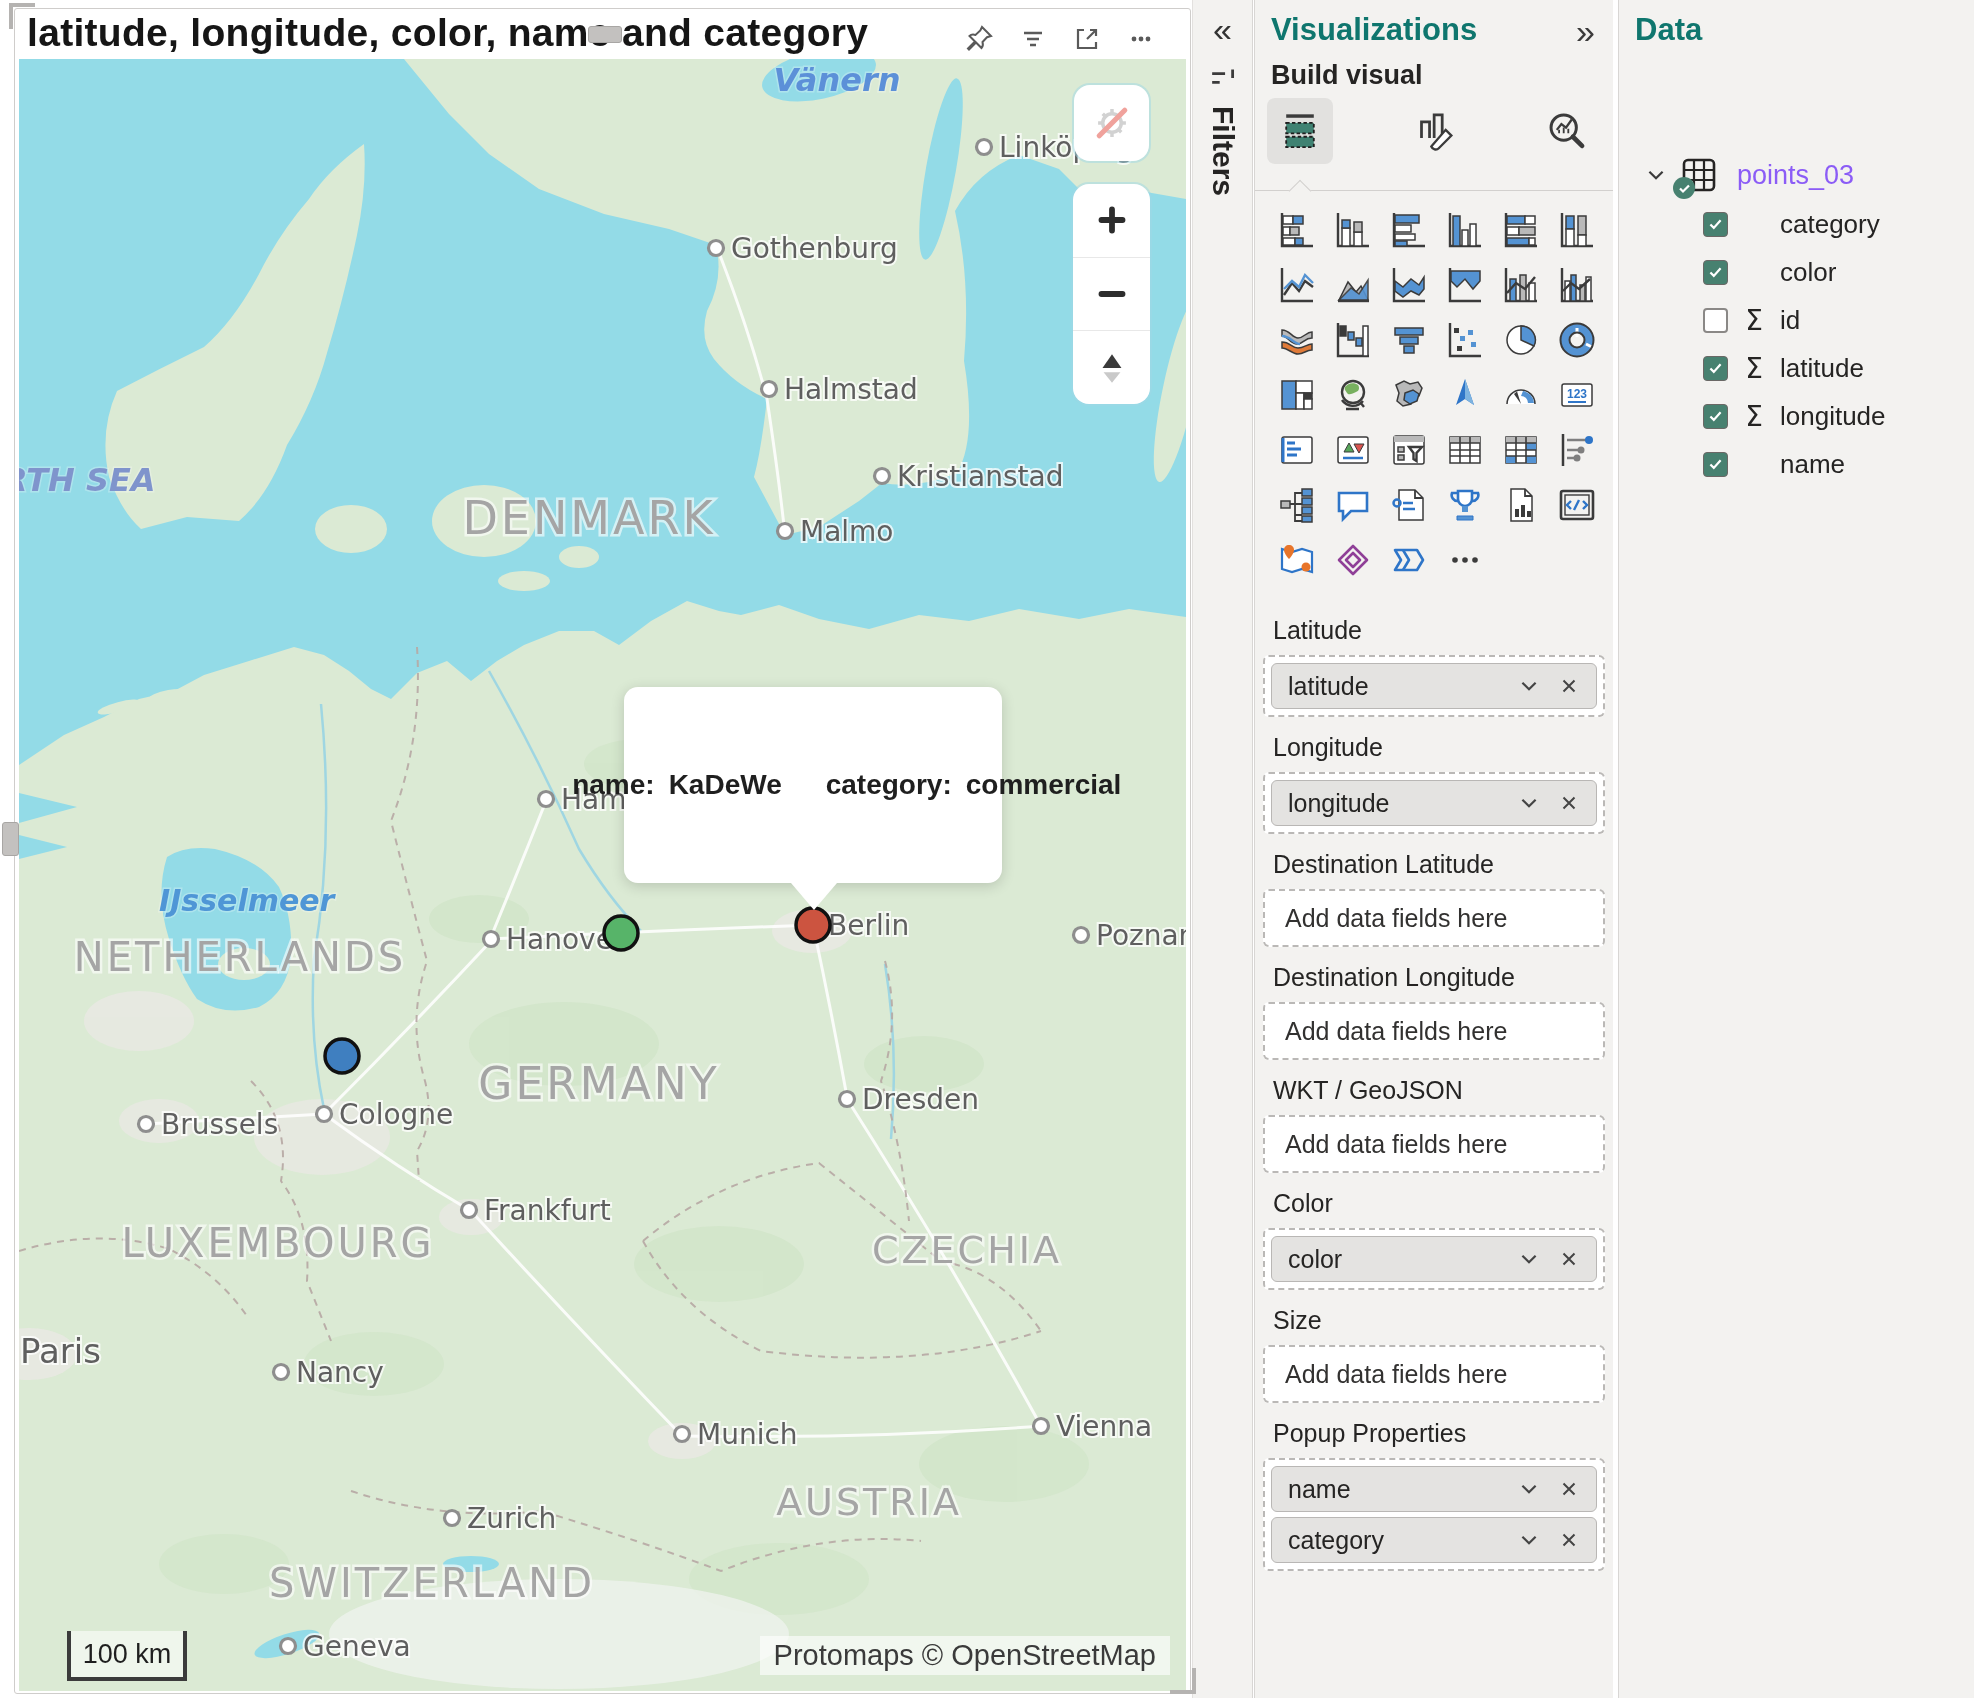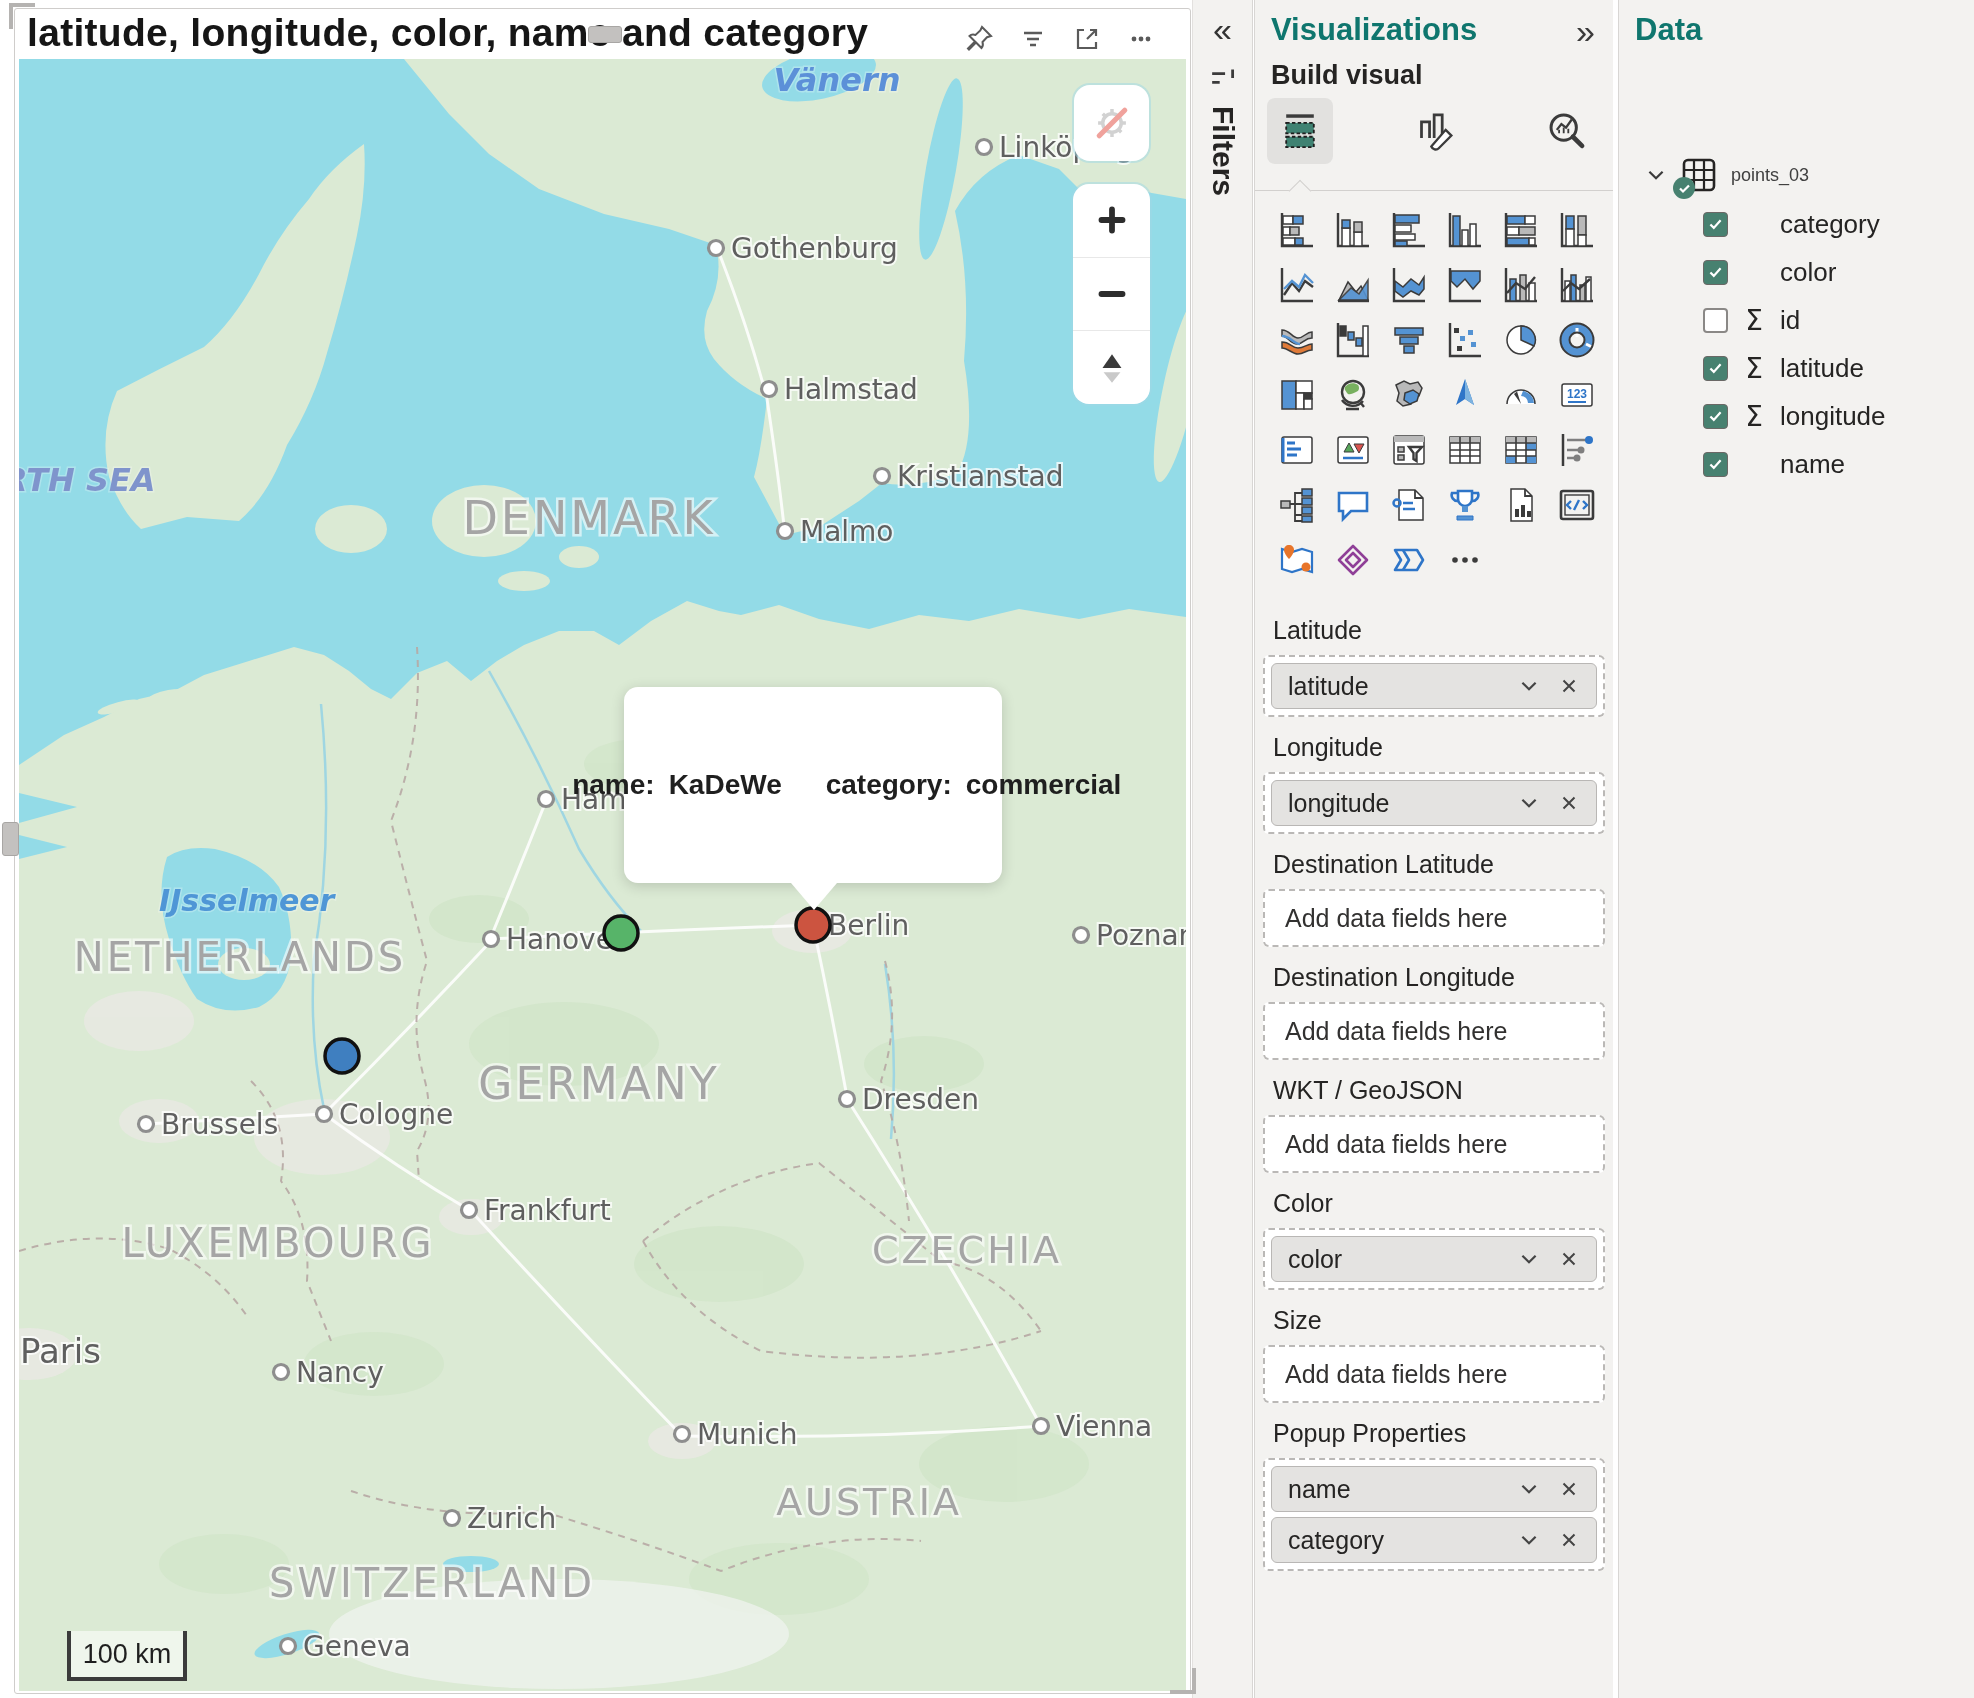--- a/index.html
+++ b/index.html
@@ -86,21 +86,21 @@
   .pill .pname{flex:1;}
   .pill svg{width:22px;height:22px;margin-left:18px;}
 
   
   .search{position:absolute;left:10px;top:82px;right:12px;height:46px;background:#fff;
           border:2px solid #8a8886;border-radius:5px;display:flex;align-items:center;padding:0 12px;gap:12px;box-sizing:border-box;}
   .search input{border:none;outline:none;font-size:27px;color:#323130;flex:1;background:transparent;
           font-family:"Liberation Sans",sans-serif;}
   .search input::placeholder{color:#767472;}
   .tree-row{position:absolute;left:0;right:0;top:152px;height:46px;display:flex;align-items:center;padding-left:26px;gap:12px;}
-  .tree-name{font-size:18px;color:#404040;}
+  .tree-name{font-size:27px;color:#8b5cf6;margin-left:6px;}
   .tbl-icon{position:relative;width:40px;height:40px;}
   .tbl-badge{position:absolute;left:-6px;bottom:-4px;width:22px;height:22px;border-radius:50%;background:#478170;
           display:flex;align-items:center;justify-content:center;}
   .fields{position:absolute;left:0;right:0;top:200px;}
   .field-row{height:48px;display:flex;align-items:center;padding-left:84px;}
   .cbx{width:25px;height:25px;border-radius:4px;box-sizing:border-box;display:flex;align-items:center;justify-content:center;}
   .cbx.on{background:#478170;border:1px solid #6a6866;}
   .cbx.off{background:#fff;border:2px solid #8a8886;}
   .agg-slot{width:52px;text-align:center;font-size:28px;color:#252423;font-family:"DejaVu Sans",sans-serif;}
   .field-name{font-size:26px;color:#252423;}
@@ -309,20 +309,21 @@
           <svg viewBox="0 0 38 38" width="40" height="40">
             <path d="M19 6l9 13H10z" fill="#3a3a3a"></path>
               <path d="M19 33l8-10H11z" fill="#c9c9c9"></path>
           </svg>
         </div>
       </div>
 
       <div class="scalebar">
         <span>100 km</span>
       </div>
+      <div class="attribution">Protomaps © OpenStreetMap</div>
     </div>
   </div>
 
   <div class="corner tl"></div>
   <div class="corner br"></div>
   <div class="handle" style="left:588px;top:26px;width:32px;height:15px;"></div>
   <div class="handle" style="left:2px;top:822px;width:15px;height:32px;"></div>
 
   <div class="filters-pane">
     <div class="fp-collapse">«</div>

